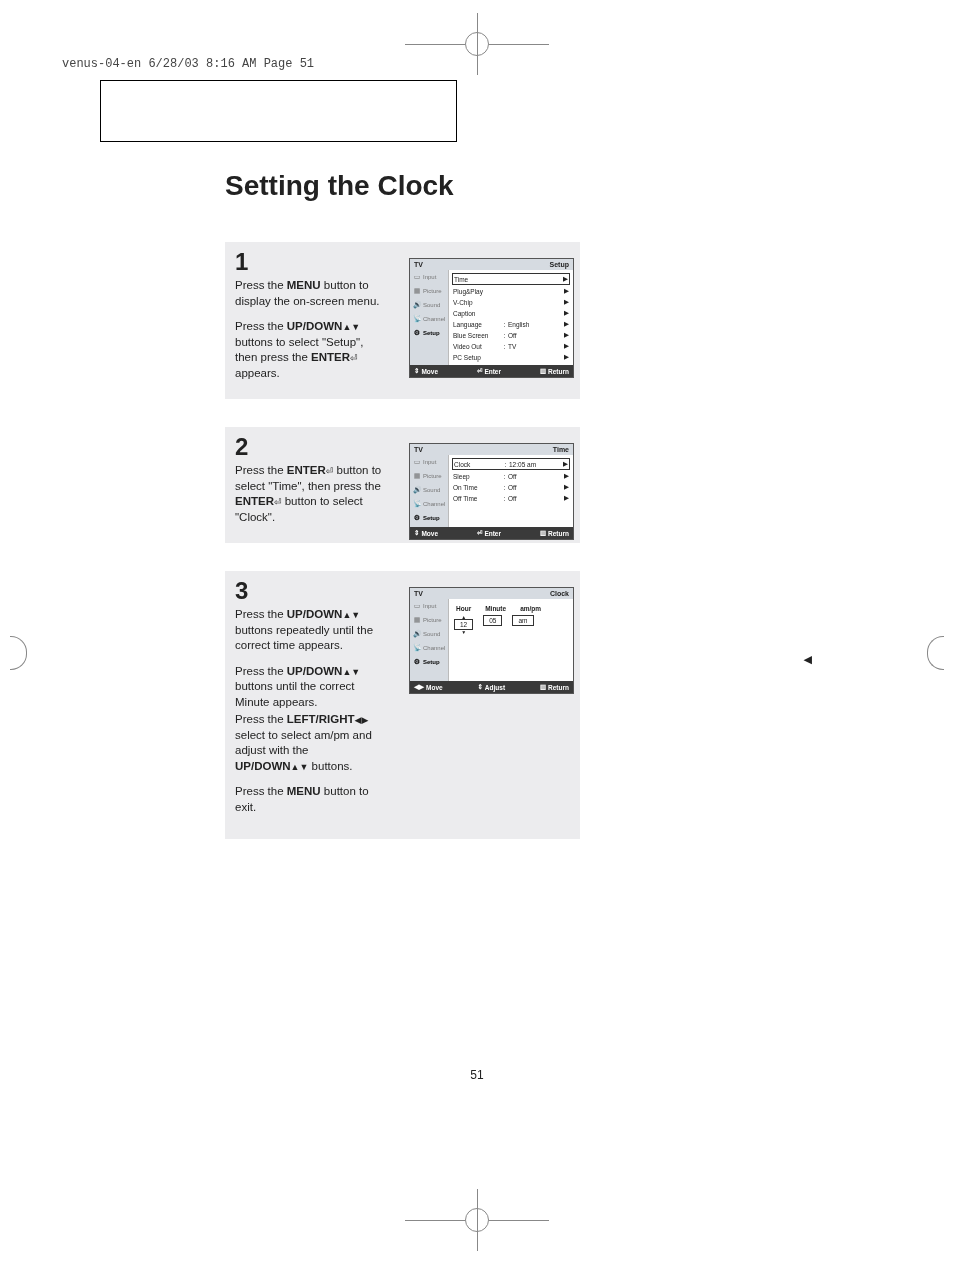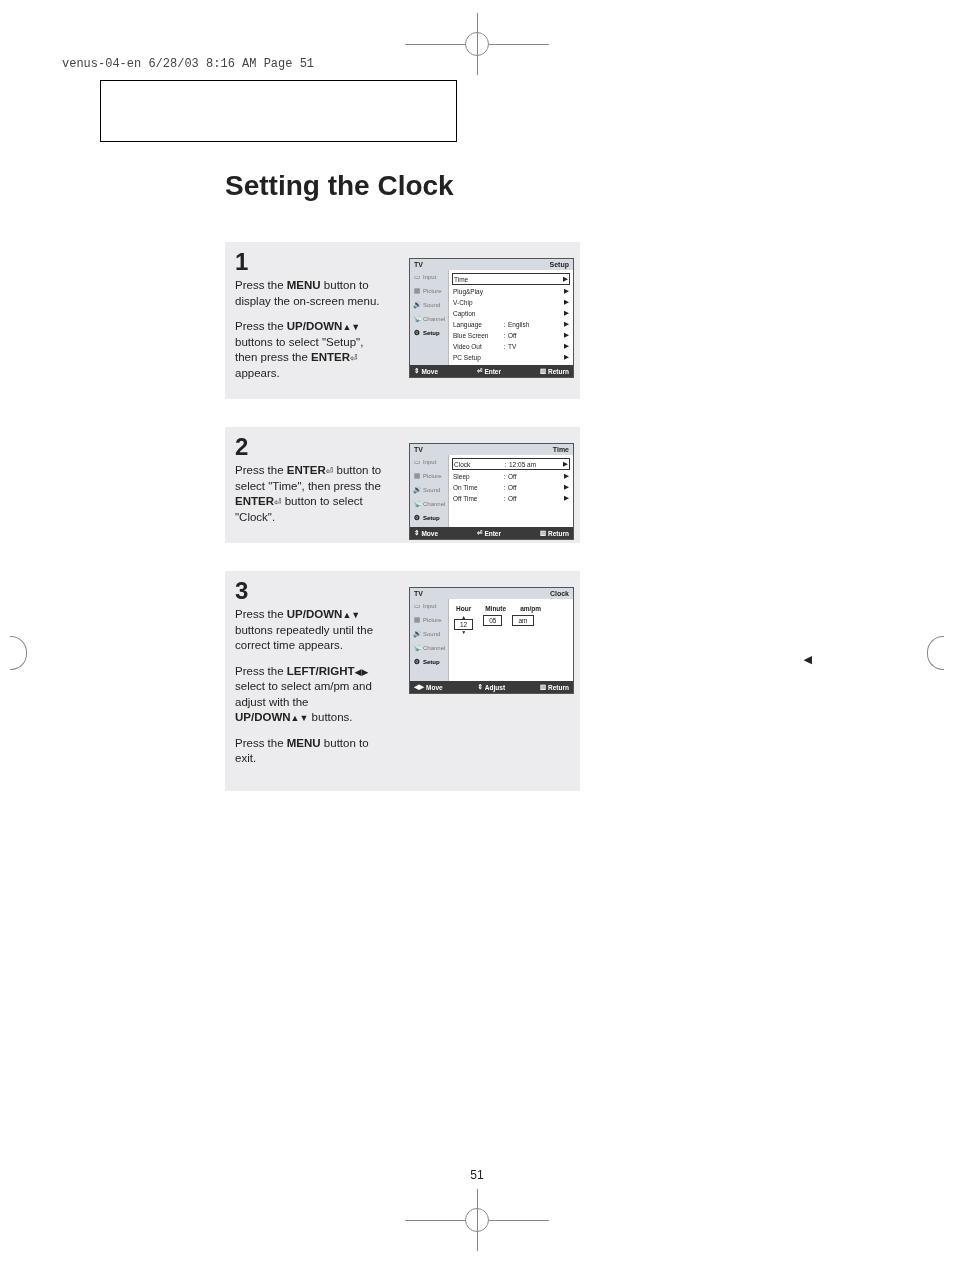--- a/index.html
+++ b/index.html
@@ -139,21 +139,21 @@
   .clock-cols { display:flex; gap:14px; padding:3px 4px 0 4px; font-size:6.5px; font-weight:bold; }
   .clock-vals { display:flex; gap:10px; padding:2px 2px 0 2px; align-items:flex-start; }
   .clock-box { border:0.8px solid #333; padding:1px 5px; font-size:6.5px; position:relative; }
   .clock-wrap { display:flex; flex-direction:column; align-items:center; }
   .tiny-tri { font-size:5px; line-height:4px; }
 
   .page-num {
     position:absolute;
     left:50%;
     transform:translateX(-50%);
-    top: 1168px;
+    top: 1068px;
     font-size:12px;
   }
   .right-pointer {
     position:absolute;
     top: 653px;
     right: 142px;
     font-size: 11px;
   }
 </style>
 </head>
@@ -367,20 +367,21 @@
       </div>
     </div>
   </div>
 
   <div class="gap"></div>
 
   <div class="step-block" style="padding-bottom:24px;">
     <div class="step-num">3</div>
     <div class="step-text">
       <p><span>Press the </span><b>UP/DOWN</b><span class="tri">▲▼</span><span> buttons repeatedly until the correct time appears.</span></p>
+      <p style="margin-bottom:2px;"><span>Press the </span><b>UP/DOWN</b><span class="tri">▲▼</span><span> buttons until the correct Minute appears.</span></p>
       <p><span>Press the </span><b>LEFT/RIGHT</b><span class="tri">◀▶</span><span> select to select am/pm and adjust with the </span><b>UP/DOWN</b><span class="tri">▲▼</span><span> buttons.</span></p>
       <p class="last"><span>Press the </span><b>MENU</b><span> button to exit.</span></p>
     </div>
 
     <div class="osd" style="top:16px;">
       <div class="osd-head">
           <span>TV</span>
           <span>Clock</span>
         </div>
       <div class="osd-body" style="min-height:82px;">

